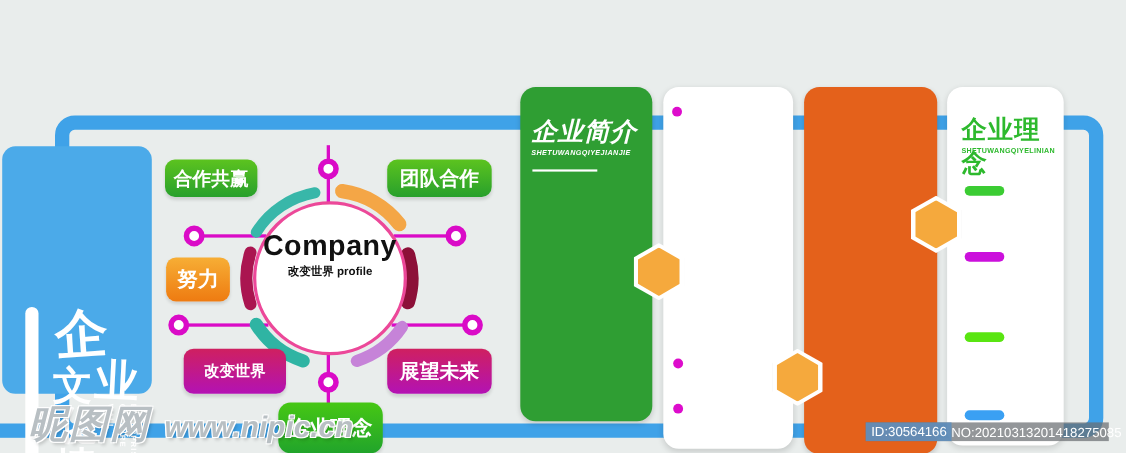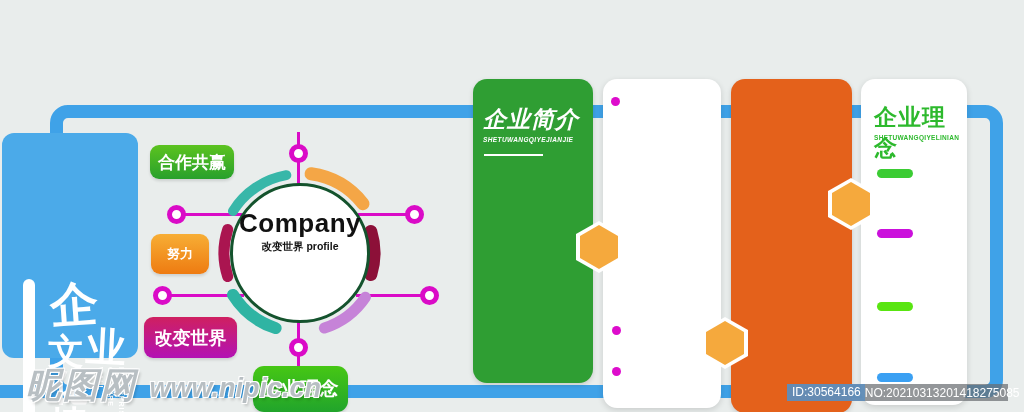--- a/index.html
+++ b/index.html
@@ -27,29 +27,29 @@
   
   .node{z-index:20;display:flex;align-items:center;justify-content:center;color:#fff;
         font-weight:bold;border-radius:9px;box-shadow:0 2px 3px rgba(0,0,0,0.12);}
   .g-green{background:linear-gradient(#5cc31f,#28a02c);}
   .g-bgreen{background:linear-gradient(#46c714,#21a42b);}
   .g-orange{background:linear-gradient(#f7ae35,#ee7b11);}
   .g-magenta{background:linear-gradient(#cf2060,#b312b4);}
   #n-innovation{left:253px;top:87px;width:94px;height:45px;font-size:21px;border-radius:11px;}
   #n-coop{left:150px;top:145px;width:84px;height:34px;font-size:17px;}
   #n-team{left:352px;top:145px;width:95px;height:34px;font-size:18px;}
-  #n-effort{left:151px;top:234px;width:58px;height:40px;font-size:13px;}
+  #n-effort{left:151px;top:234px;width:58px;height:40px;font-size:19px;}
   #n-struggle{left:386px;top:234px;width:61px;height:40px;font-size:19px;}
-  #n-change{left:144px;top:317px;width:93px;height:41px;font-size:18px;}
+  #n-change{left:167px;top:317px;width:93px;height:41px;font-size:14px;}
   #n-future{left:352px;top:317px;width:95px;height:41px;font-size:18px;}
   #n-idea{left:253px;top:366px;width:95px;height:46px;font-size:19px;border-radius:11px;}
 
   
   #arcs{left:205px;top:158px;z-index:18;}
-  #circle{left:230px;top:183px;width:140px;height:140px;background:#fff;border:3px solid #14532d;
+  #circle{left:230px;top:183px;width:140px;height:140px;background:#fff;border:3px solid #ec4899;
           border-radius:50%;box-sizing:border-box;z-index:19;text-align:center;}
   #c-title{margin-top:22px;font-size:26px;font-weight:bold;color:#111;letter-spacing:0.5px;}
   #c-sub{margin-top:1px;font-size:10.5px;font-weight:bold;color:#111;}
 
   
   .mline{background:#da0bc7;z-index:17;}
   .mring{width:19px;height:19px;border:5px solid #da0bc7;background:#fff;border-radius:50%;
          box-sizing:border-box;z-index:21;}
   #l-top{left:297px;top:132px;width:3px;height:52px;}
   #l-bottom{left:297px;top:322px;width:3px;height:46px;}
@@ -115,22 +115,24 @@
     <div class="abs cn" id="ch0">企</div>
     <div class="abs cn" id="ch1">业</div>
     <div class="abs cn" id="ch2">文</div>
     <div class="abs cn" id="ch3">化</div>
     <div class="abs cn" id="ch4">墙</div>
     <div class="abs" id="vert-en">ENTERPRISE CULTURE WALL</div>
 
   </div>
 
   <div class="abs node g-green" id="n-coop">合作共赢</div>
+  <div class="abs node g-green" id="n-team">团队合作</div>
   <div class="abs node g-orange" id="n-effort">努力</div>
   <div class="abs node g-magenta" id="n-change">改变世界</div>
+  <div class="abs node g-magenta" id="n-future">展望未来</div>
   <div class="abs node g-bgreen" id="n-idea">企业理念</div>
 
   <div class="abs mline" id="l-top"></div>
   <div class="abs mline" id="l-bottom"></div>
   <div class="abs mline" id="l-lu"></div>
   <div class="abs mline" id="l-ru"></div>
   <div class="abs mline" id="l-ll"></div>
   <div class="abs mline" id="l-rl"></div>
   <div class="abs mring" id="r-top"></div>
   <div class="abs mring" id="r-bottom"></div>

